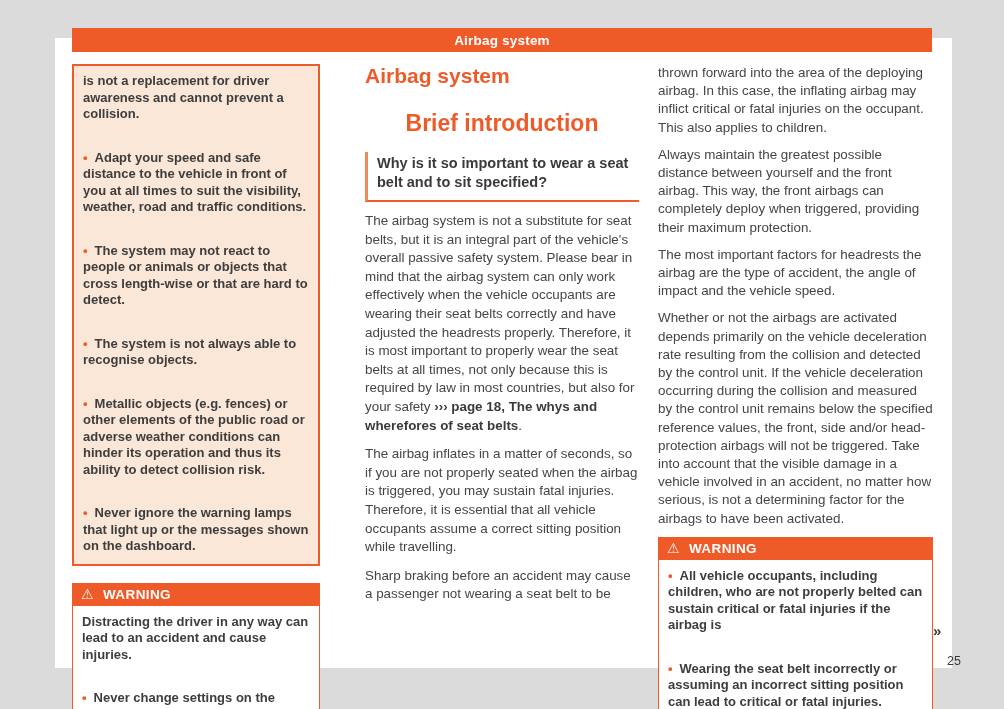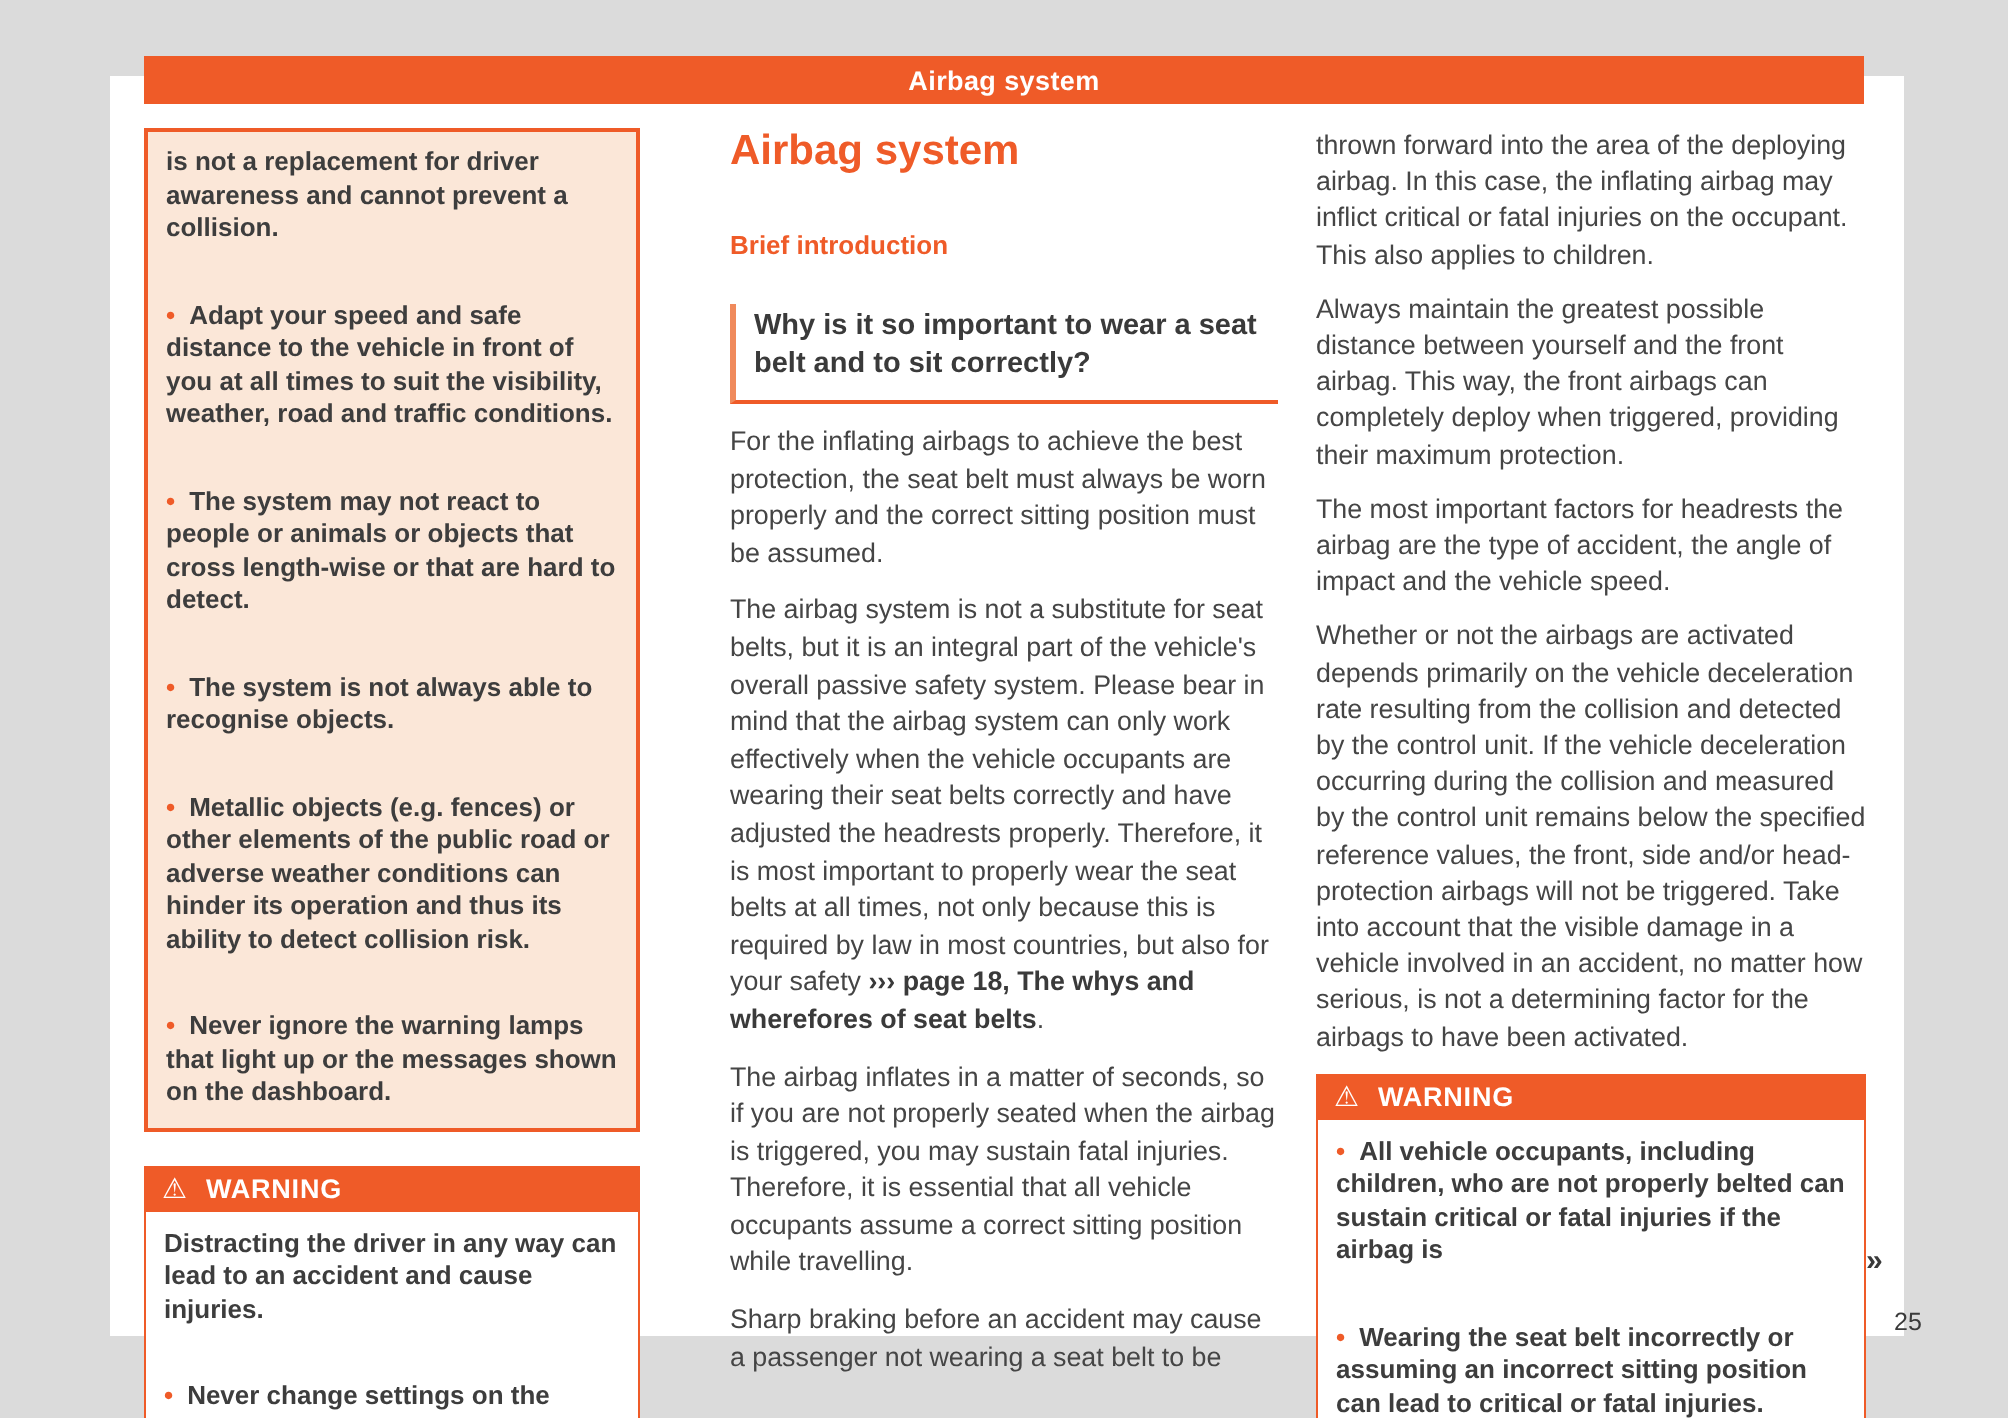--- a/index.html
+++ b/index.html
@@ -74,24 +74,25 @@
 
   
   .chapter-title {
     color: #ef5b28;
     font-size: 21px;
     font-weight: bold;
     line-height: 24px;
   }
   .section-title {
     color: #ef5b28;
-    font-size: 13px;
+    font-size: 23px;
     font-weight: bold;
     line-height: 20px;
     margin-top: 25px;
+    text-align: center;
   }
   .topic-heading {
     margin-top: 19px;
     border-left: 3px solid #f08a5c;
     border-bottom: 2px solid #ef5b28;
     padding: 2px 4px 8px 9px;
     font-size: 14.5px;
     line-height: 19px;
     font-weight: bold;
     color: #3a3a3a;
@@ -149,22 +150,21 @@
       <div class="warning-body">
         <p class="box-text">Distracting the driver in any way can lead to an accident and cause injuries.</p>
         <p class="box-text"><span class="bullet">•</span><span>Never change settings on the Infotainment System while driving.</span></p>
       </div>
     </div>
   </div>
 
   <div class="col col-mid">
     <h1 class="chapter-title">Airbag system</h1>
     <h2 class="section-title">Brief introduction</h2>
-    <div class="topic-heading">Why is it so important to wear a seat belt and to sit correctly?</div>
-    <p class="body-text">For the inflating airbags to achieve the best protection, the seat belt must always be worn properly and the correct sitting position must be assumed.</p>
+    <div class="topic-heading">Why is it so important to wear a seat belt and to sit specified?</div>
     <p class="body-text"><span>The airbag system is not a substitute for seat belts, but it is an integral part of the vehicle's overall passive safety system. Please bear in mind that the airbag system can only work effectively when the vehicle occupants are wearing their seat belts correctly and have adjusted the headrests properly. Therefore, it is most important to properly wear the seat belts at all times, not only because this is required by law in most countries, but also for your safety </span><strong class="ref">››› page 18, The whys and wherefores of seat belts</strong><span>.</span></p>
     <p class="body-text">The airbag inflates in a matter of seconds, so if you are not properly seated when the airbag is triggered, you may sustain fatal injuries. Therefore, it is essential that all vehicle occupants assume a correct sitting position while travelling.</p>
     <p class="body-text">Sharp braking before an accident may cause a passenger not wearing a seat belt to be</p>
   </div>
 
   <div class="col col-right">
     <p class="body-text">thrown forward into the area of the deploying airbag. In this case, the inflating airbag may inflict critical or fatal injuries on the occupant. This also applies to children.</p>
     <p class="body-text">Always maintain the greatest possible distance between yourself and the front airbag. This way, the front airbags can completely deploy when triggered, providing their maximum protection.</p>
     <p class="body-text">The most important factors for headrests the airbag are the type of accident, the angle of impact and the vehicle speed.</p>
     <p class="body-text">Whether or not the airbags are activated depends primarily on the vehicle deceleration rate resulting from the collision and detected by the control unit. If the vehicle deceleration occurring during the collision and measured by the control unit remains below the specified reference values, the front, side and/or head-protection airbags will not be triggered. Take into account that the visible damage in a vehicle involved in an accident, no matter how serious, is not a determining factor for the airbags to have been activated.</p>

